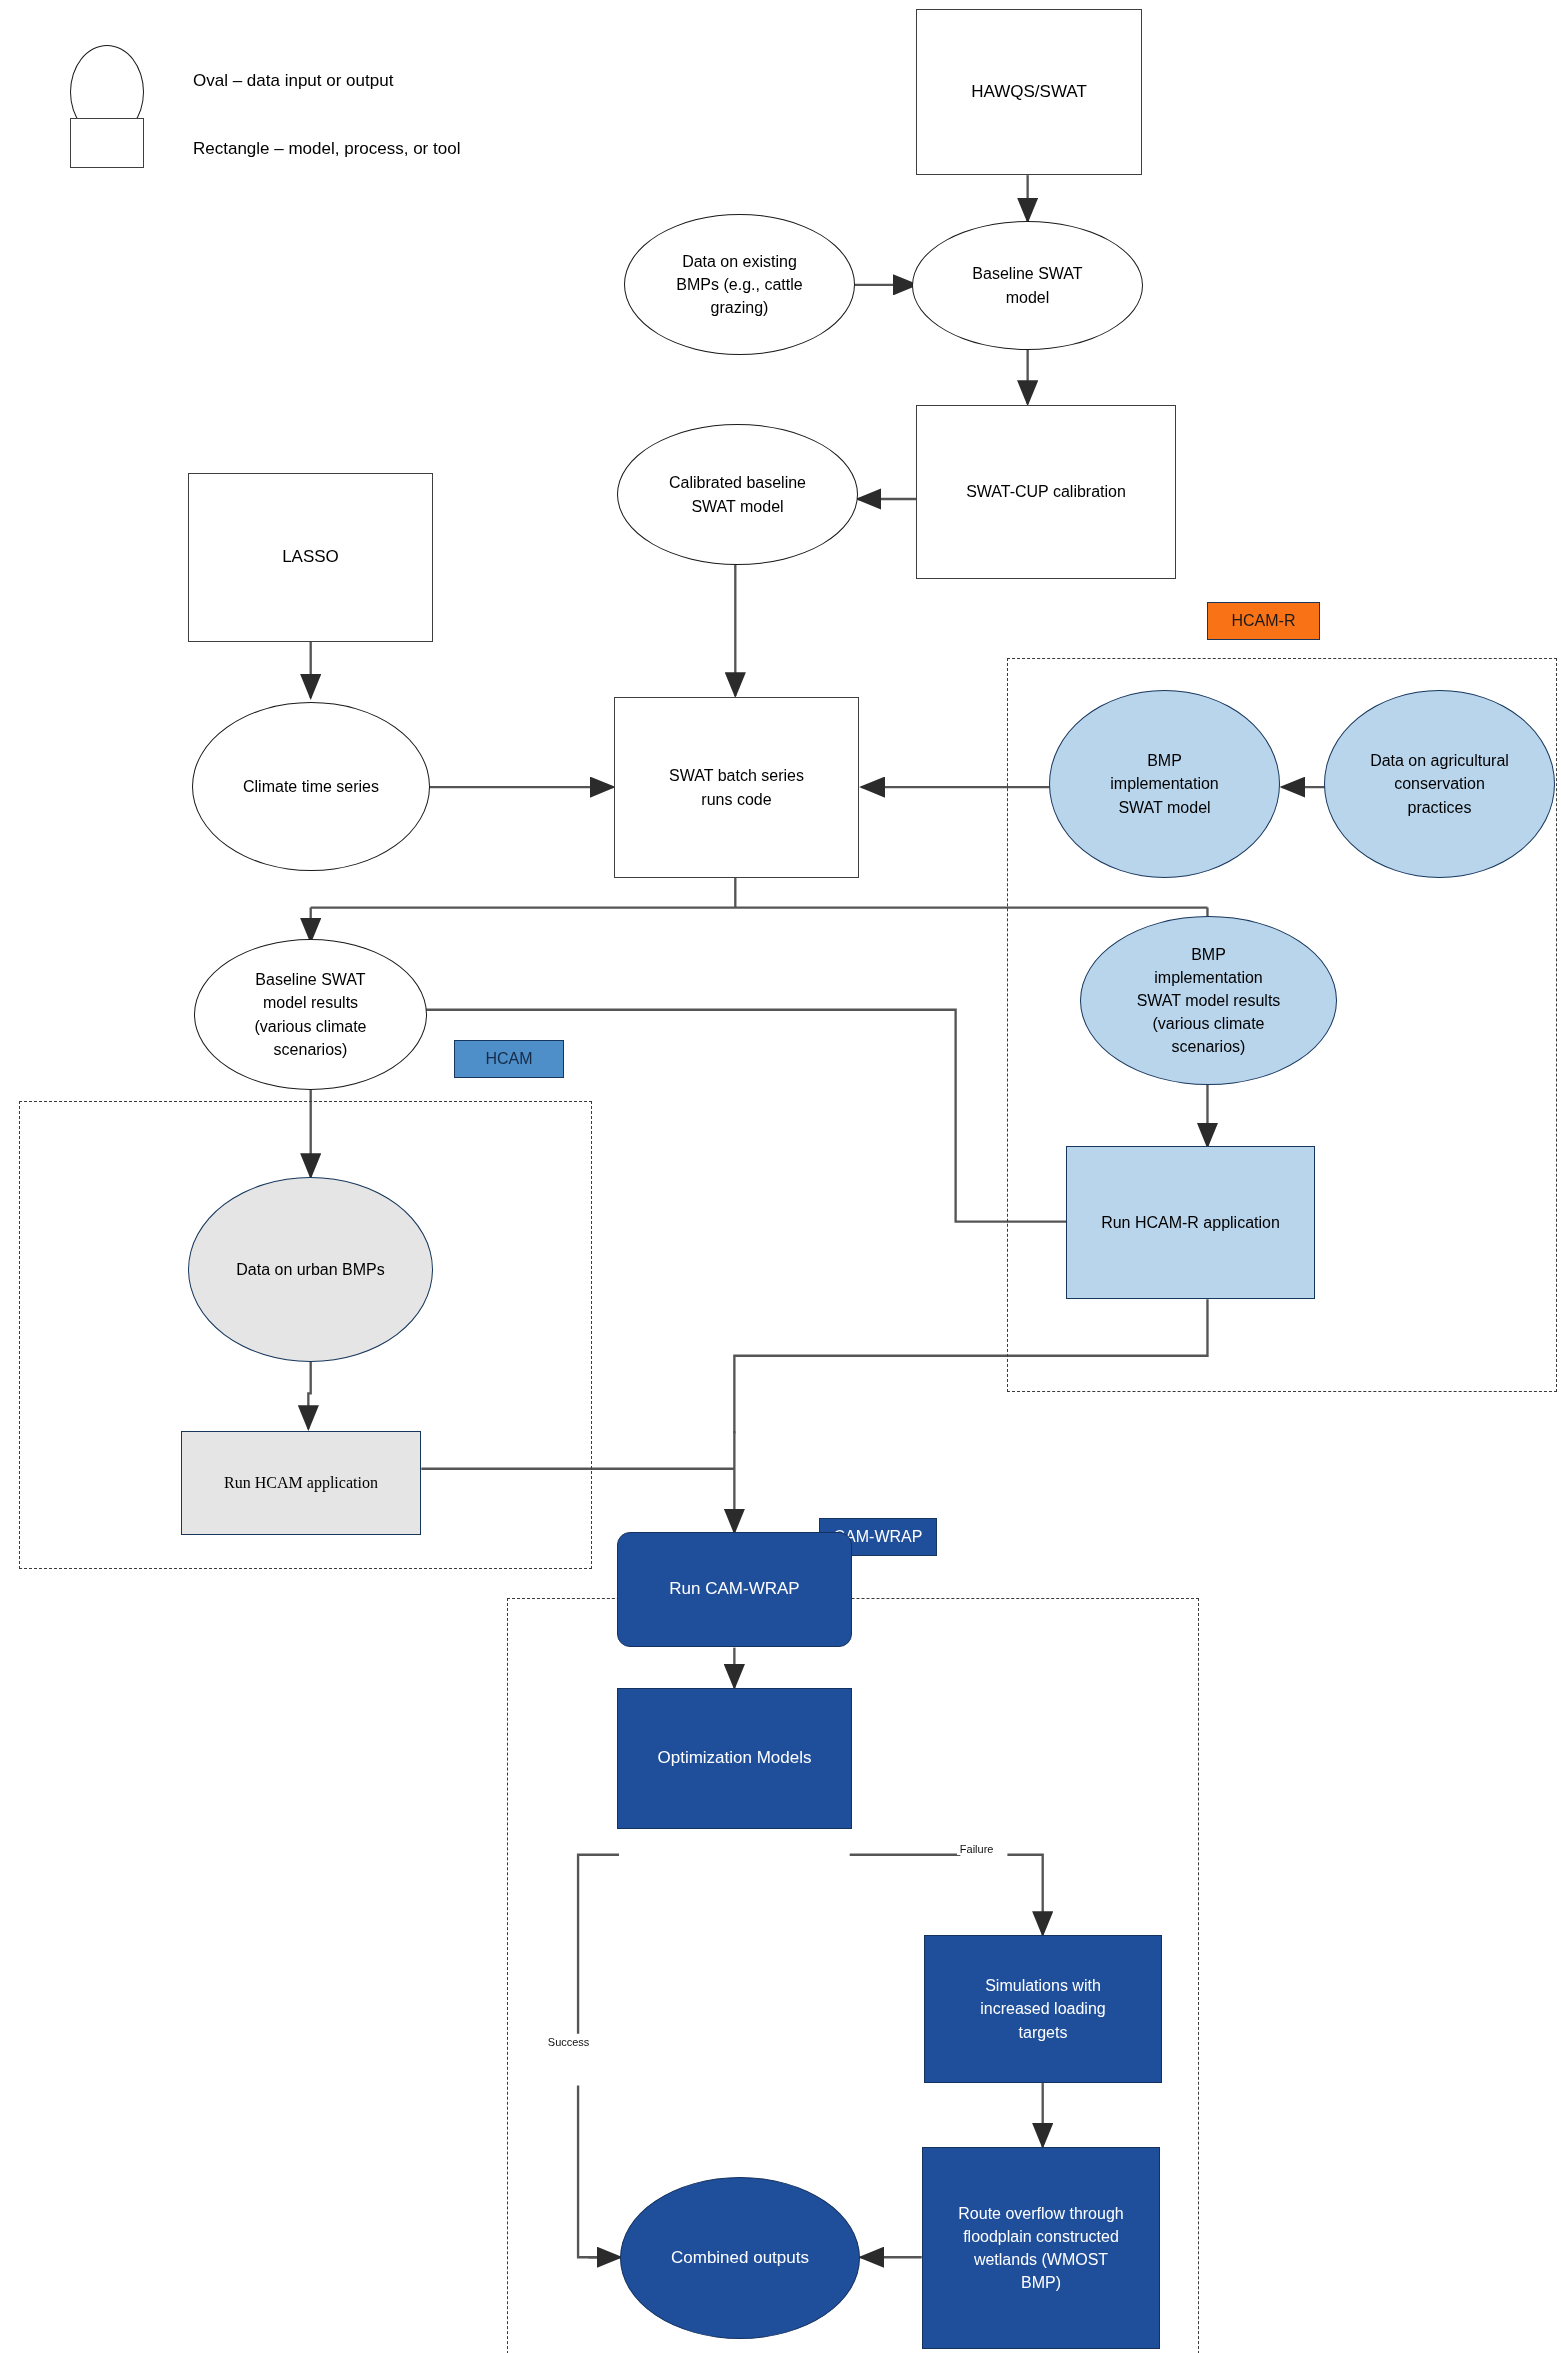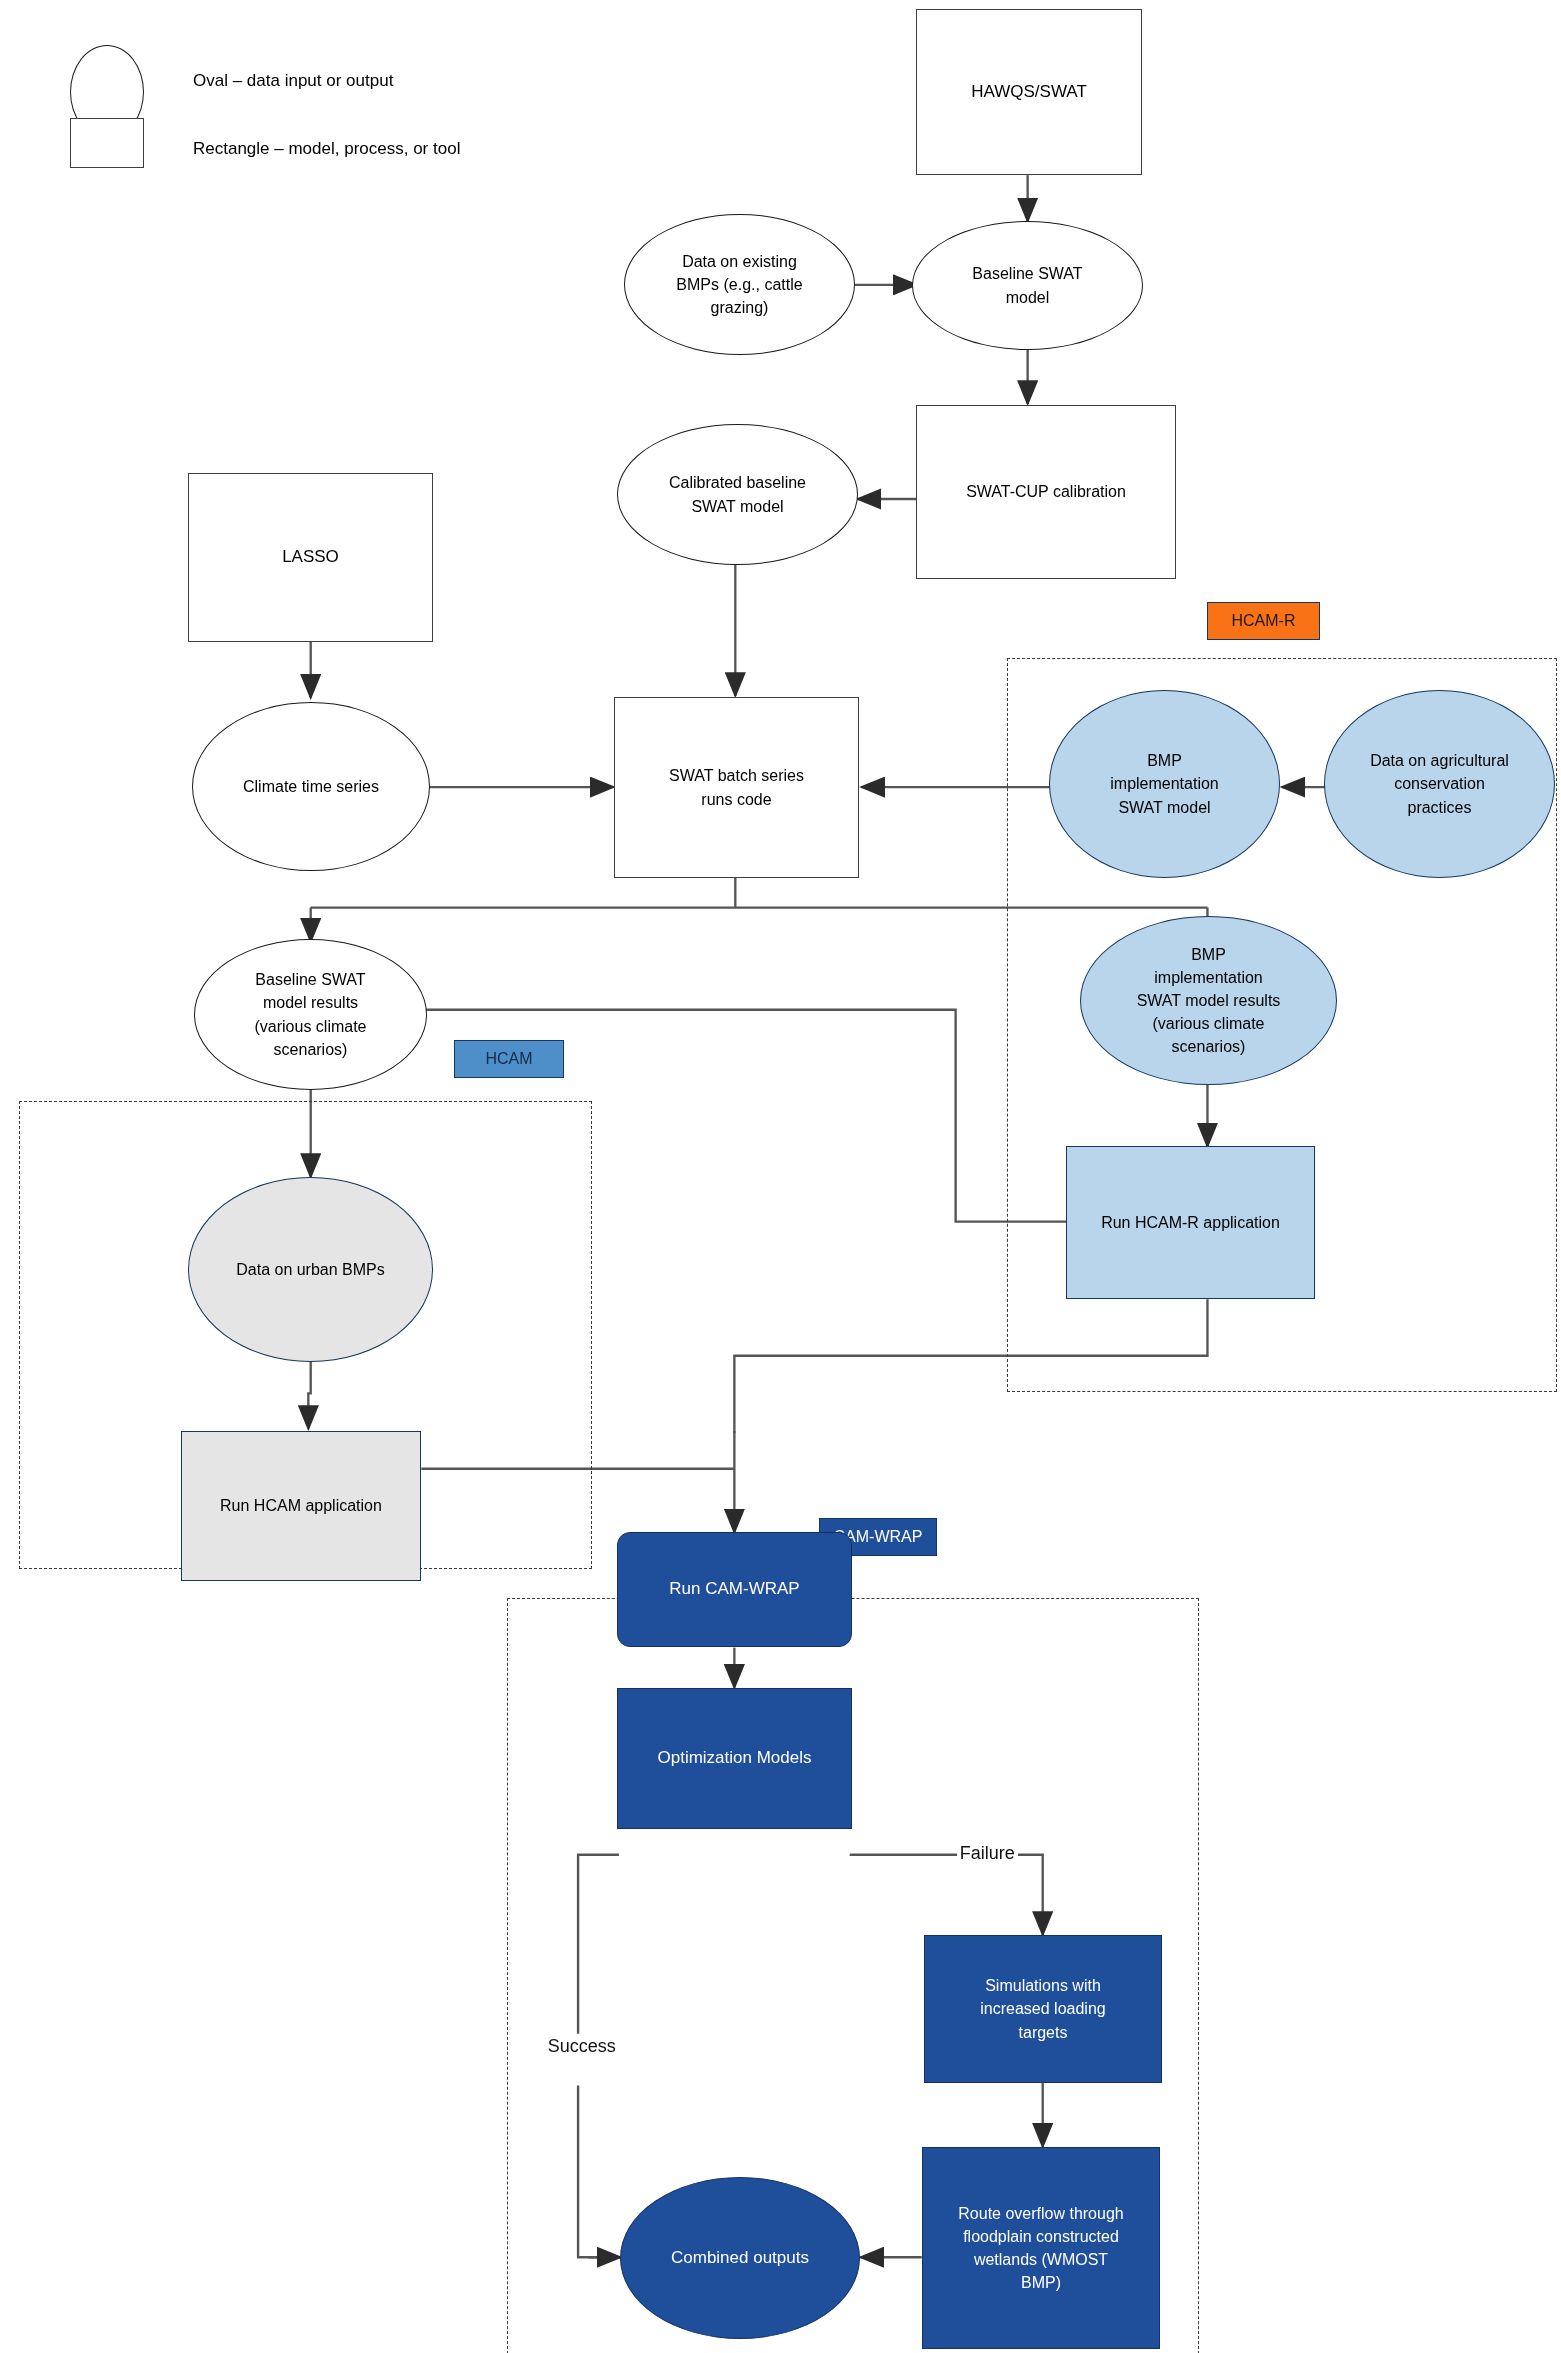--- a/index.html
+++ b/index.html
@@ -102,21 +102,21 @@
     color: #000;
     white-space: nowrap;
   }
   svg.wires {
     position: absolute;
     left: 0; top: 0;
     width: 1561px;
     height: 2390px;
     pointer-events: none;
   }
-  .fs-32 { font-size: 18px; }
+  .fs-32 { font-size: 11px; }
   .fs-34 { font-size: 16px; }
   .fs-36 { font-size: 17px; }
 </style>
 </head>
 <body>
 
 <div id="canvas">
 
   <svg class="wires" viewBox="0 0 3316 5077" xmlns="http://www.w3.org/2000/svg">
     <defs>
@@ -282,21 +282,21 @@
   </div>
 
   <div class="node rect fill-light fs-34" style="left:1066px; top:1146px; width:249px; height:153px;">
     <span class="lbl">Run HCAM-R application</span>
   </div>
 
   <div class="node oval fill-mid fs-34" style="left:188px; top:1177px; width:245px; height:185px;">
     <span class="lbl">Data on urban BMPs</span>
   </div>
 
-  <div class="node rect fill-mid fs-34" style="left:181px; top:1431px; width:240px; height:150px;">
+  <div class="node rect fill-mid fs-34" style="left:181px; top:1431px; width:240px; height:104px;font-family:Liberation Serif, serif;">
     <span class="lbl">Run HCAM application</span>
   </div>
 
   <div class="node rect fill-dark fs-36" style="left:617px; top:1532px; width:235px; height:115px;border-radius:13px;">
     <span class="lbl">Run CAM-WRAP</span>
   </div>
 
   <div class="node rect fill-dark fs-36" style="left:617px; top:1688px; width:235px; height:141px;">
     <span class="lbl">Optimization Models</span>
   </div>

